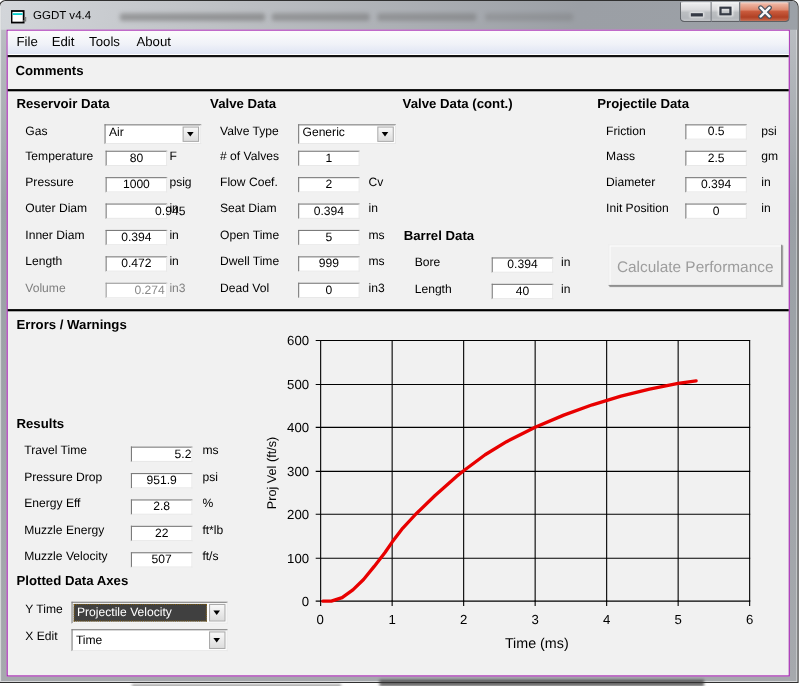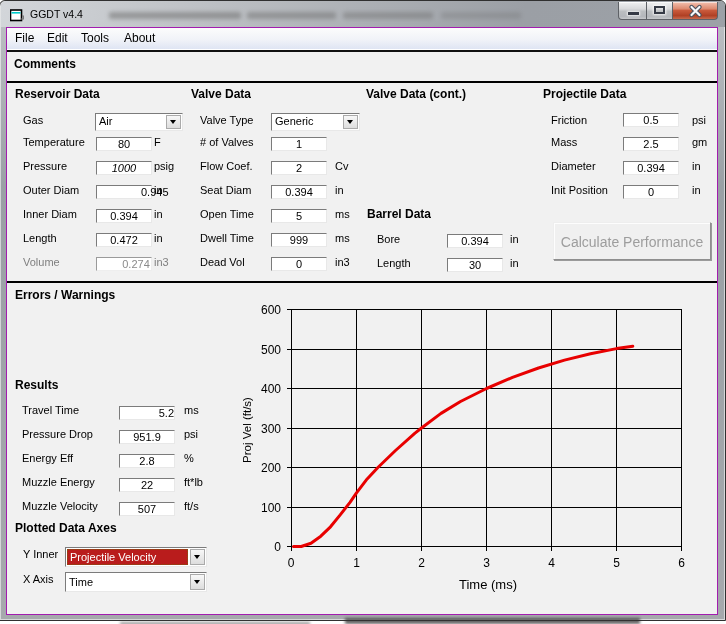--- a/index.html
+++ b/index.html
@@ -121,21 +121,21 @@
   <div class="hdr" style="left:184px;top:59px;">Valve Data</div>
   <div class="hdr" style="left:359px;top:59px;">Valve Data (cont.)</div>
   <div class="hdr" style="left:536px;top:59px;">Projectile Data</div>
 
   <div class="lbl" style="left:16px;top:86px;">Gas</div>
   <div class="combo" style="left:88px;top:85px;width:88px;">Air<div class="cbtn"></div></div>
   <div class="lbl" style="left:16px;top:108px;">Temperature</div>
   <div class="inp" style="left:89px;top:109px;">80</div>
   <div class="lbl" style="left:147px;top:108px;">F</div>
   <div class="lbl" style="left:16px;top:132px;">Pressure</div>
-  <div class="inp" style="left:89px;top:133px;font-style:italic;">1000</div>
+  <div class="inp" style="left:89px;top:133px;">1000</div>
   <div class="lbl" style="left:147px;top:132px;">psig</div>
   <div class="lbl" style="left:16px;top:156px;">Outer Diam</div>
   <div class="inp" style="left:89px;top:157px;padding-left:44px;">0.945</div>
   <div class="lbl" style="left:147px;top:156px;">in</div>
   <div class="lbl" style="left:16px;top:180px;">Inner Diam</div>
   <div class="inp" style="left:89px;top:181px;">0.394</div>
   <div class="lbl" style="left:147px;top:180px;">in</div>
   <div class="lbl" style="left:16px;top:204px;">Length</div>
   <div class="inp" style="left:89px;top:205px;">0.472</div>
   <div class="lbl" style="left:147px;top:204px;">in</div>
@@ -161,21 +161,21 @@
   <div class="lbl" style="left:328px;top:204px;">ms</div>
   <div class="lbl" style="left:193px;top:228px;">Dead Vol</div>
   <div class="inp" style="left:264px;top:229px;">0</div>
   <div class="lbl" style="left:328px;top:228px;">in3</div>
 
   <div class="hdr" style="left:360px;top:179px;text-align:center;">Barrel Data</div>
   <div class="lbl" style="left:370px;top:205px;">Bore</div>
   <div class="inp" style="left:440px;top:206px;">0.394</div>
   <div class="lbl" style="left:503px;top:205px;">in</div>
   <div class="lbl" style="left:370px;top:229px;">Length</div>
-  <div class="inp" style="left:440px;top:230px;">30</div>
+  <div class="inp" style="left:440px;top:230px;">40</div>
   <div class="lbl" style="left:503px;top:229px;">in</div>
 
   <div class="lbl" style="left:544px;top:86px;">Friction</div>
   <div class="inp" style="left:616px;top:85px;">0.5</div>
   <div class="lbl" style="left:685px;top:86px;">psi</div>
   <div class="lbl" style="left:544px;top:108px;">Mass</div>
   <div class="inp" style="left:616px;top:109px;">2.5</div>
   <div class="lbl" style="left:685px;top:108px;">gm</div>
   <div class="lbl" style="left:544px;top:132px;">Diameter</div>
   <div class="inp" style="left:616px;top:133px;">0.394</div>
@@ -200,26 +200,26 @@
   <div class="inp" style="left:112px;top:426px;">2.8</div>
   <div class="lbl" style="left:177px;top:424px;">%</div>
   <div class="lbl" style="left:15px;top:448px;">Muzzle Energy</div>
   <div class="inp" style="left:112px;top:450px;">22</div>
   <div class="lbl" style="left:177px;top:448px;">ft*lb</div>
   <div class="lbl" style="left:15px;top:472px;">Muzzle Velocity</div>
   <div class="inp" style="left:112px;top:474px;">507</div>
   <div class="lbl" style="left:177px;top:472px;">ft/s</div>
 
   <div class="hdr" style="left:8px;top:493px;">Plotted Data Axes</div>
-  <div class="lbl" style="left:16px;top:520px;">Y Inner</div>
+  <div class="lbl" style="left:16px;top:520px;">Y Time</div>
   <div class="combo" style="left:58px;top:519px;width:142px;height:20px;padding:0;">
-    <div style="position:absolute;left:1px;top:1px;right:18px;bottom:1px;background:#b91c1c;color:#fff;padding:1px 0 0 2px;border:1px dotted #7a5a10;">Projectile Velocity</div>
+    <div style="position:absolute;left:1px;top:1px;right:18px;bottom:1px;background:#404040;color:#fff;padding:1px 0 0 2px;border:1px dotted #7a5a10;">Projectile Velocity</div>
     <div class="cbtn"></div>
   </div>
-  <div class="lbl" style="left:16px;top:545px;">X Axis</div>
+  <div class="lbl" style="left:16px;top:545px;">X Edit</div>
   <div class="combo" style="left:58px;top:544px;width:142px;height:20px;padding:3px 0 0 3px;">Time<div class="cbtn"></div></div>
 
   <svg class="abs" style="left:227px;top:244px;" width="470" height="330" font-family="Liberation Sans, sans-serif">
 
     <g stroke="#000" stroke-width="1">
       <line x1="57.5" y1="37.5" x2="57.5" y2="274.5"></line>
       <line x1="122.5" y1="37.5" x2="122.5" y2="274.5"></line>
       <line x1="187.5" y1="37.5" x2="187.5" y2="274.5"></line>
       <line x1="252.5" y1="37.5" x2="252.5" y2="274.5"></line>
       <line x1="317.5" y1="37.5" x2="317.5" y2="274.5"></line>

